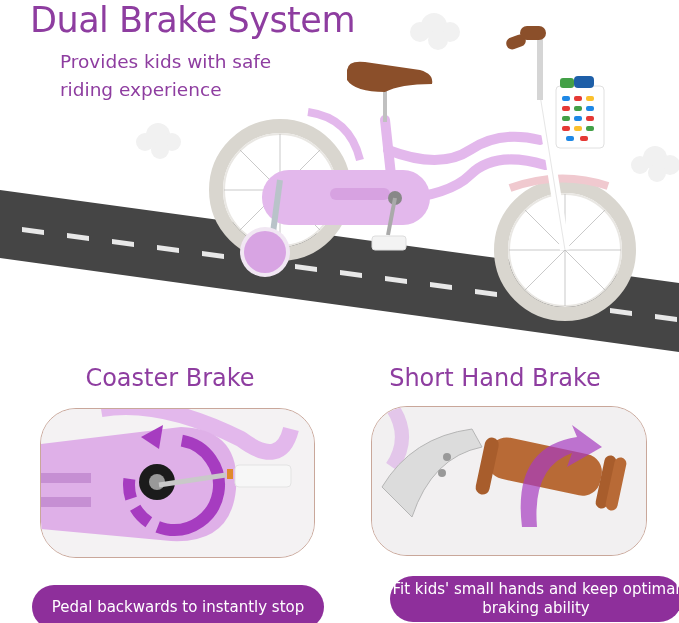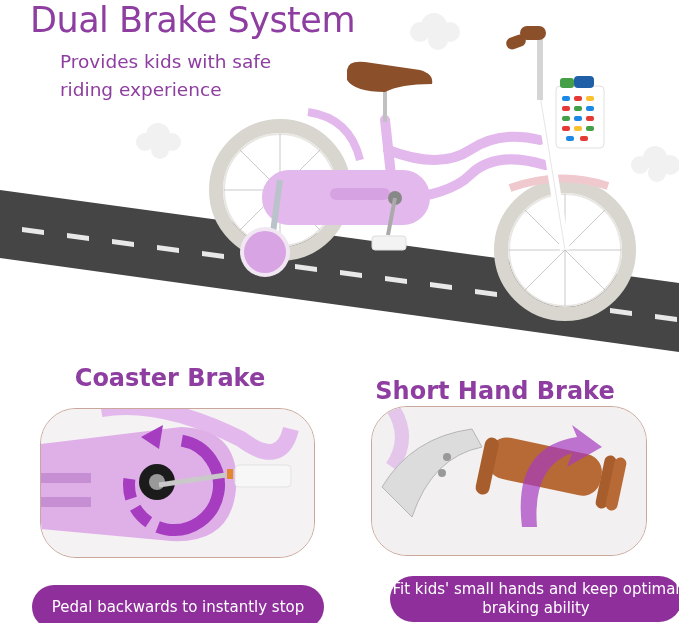--- a/index.html
+++ b/index.html
@@ -1,21 +1,21 @@
 <!DOCTYPE html>
 <html><head>
 <meta charset="utf-8">
 <style>
   * { margin:0; padding:0; box-sizing:border-box; }
   html, body { width:679px; height:623px; background:#ffffff; overflow:hidden; }
   body { position:relative; font-family:"DejaVu Sans", sans-serif; }
   .abs { position:absolute; }
   .title { left:30px; top:0px; font-size:35px; font-weight:normal; color:#8e3da0; letter-spacing:-0.5px; white-space:nowrap; }
   .subtitle { left:32px; top:48px; font-size:18.5px; color:#8e3da0; line-height:28px; width:260px;margin-left:28px; }
-  .section-title { font-size:24px; font-weight:bold; color:#8e3da0; white-space:nowrap; text-align:center; }
+  .section-title { font-size:24px; font-weight:normal; color:#8e3da0; white-space:nowrap; text-align:center; }
   .card { border:1px solid #c9a79a; border-radius:36px; overflow:hidden; background:#f4f2f3; }
   .pill { background:#8e2f9b; border-radius:24px; color:#fff; text-align:center; font-size:15px; display:flex; align-items:center; justify-content:center; line-height:19px; }
   svg { display:block; }
 </style>
 </head>
 <body>
 
 <div class="abs title">Dual Brake System</div>
 <div class="abs subtitle">Provides kids with safe riding experience</div>
 
@@ -142,21 +142,21 @@
     <polygon points="100,28 122,16 118,40" fill="#a63cc0"></polygon>
     <circle cx="116" cy="73" r="18" fill="#1b1b1b"></circle>
     <circle cx="116" cy="73" r="8" fill="#999"></circle>
     <line x1="118" y1="76" x2="185" y2="66" stroke="#c9c9c9" stroke-width="5"></line>
     <rect x="186" y="60" width="6" height="10" fill="#e08a2d"></rect>
     <rect x="194" y="56" width="56" height="22" rx="4" fill="#f7f7f7" stroke="#e3e3e3"></rect>
   </svg>
 </div>
 <div class="abs pill" style="left:32px;top:577px;width:292px;height:44px;margin-top:8px;">Pedal backwards to instantly stop</div>
 
-<div class="abs section-title" style="left:365px;top:364px;width:260px;margin-top:13px;">Short Hand Brake</div>
+<div class="abs section-title" style="left:365px;top:364px;width:260px;">Short Hand Brake</div>
 <div class="abs card" style="left:371px;top:406px;width:276px;height:150px;">
   <svg width="276" height="150">
     <rect width="276" height="150" fill="#f2f0f1"></rect>
     <path d="M20,0 Q40,30 20,60" fill="none" stroke="#e3c6ea" stroke-width="14"></path>
     <path d="M10,80 Q40,30 100,22 L110,40 Q60,50 40,110 Z" fill="#dcdcdc" stroke="#b5b5b5"></path>
     <circle cx="75" cy="50" r="4" fill="#999"></circle>
       <circle cx="70" cy="66" r="4" fill="#999"></circle>
     <rect x="115" y="38" width="115" height="42" rx="18" fill="#b86a36" transform="rotate(12 170 60)"></rect>
     <rect x="108" y="30" width="14" height="58" rx="7" fill="#a85d2c" transform="rotate(12 115 60)"></rect>
     <rect x="228" y="48" width="12" height="54" rx="6" fill="#a85d2c" transform="rotate(12 234 75)"></rect>

